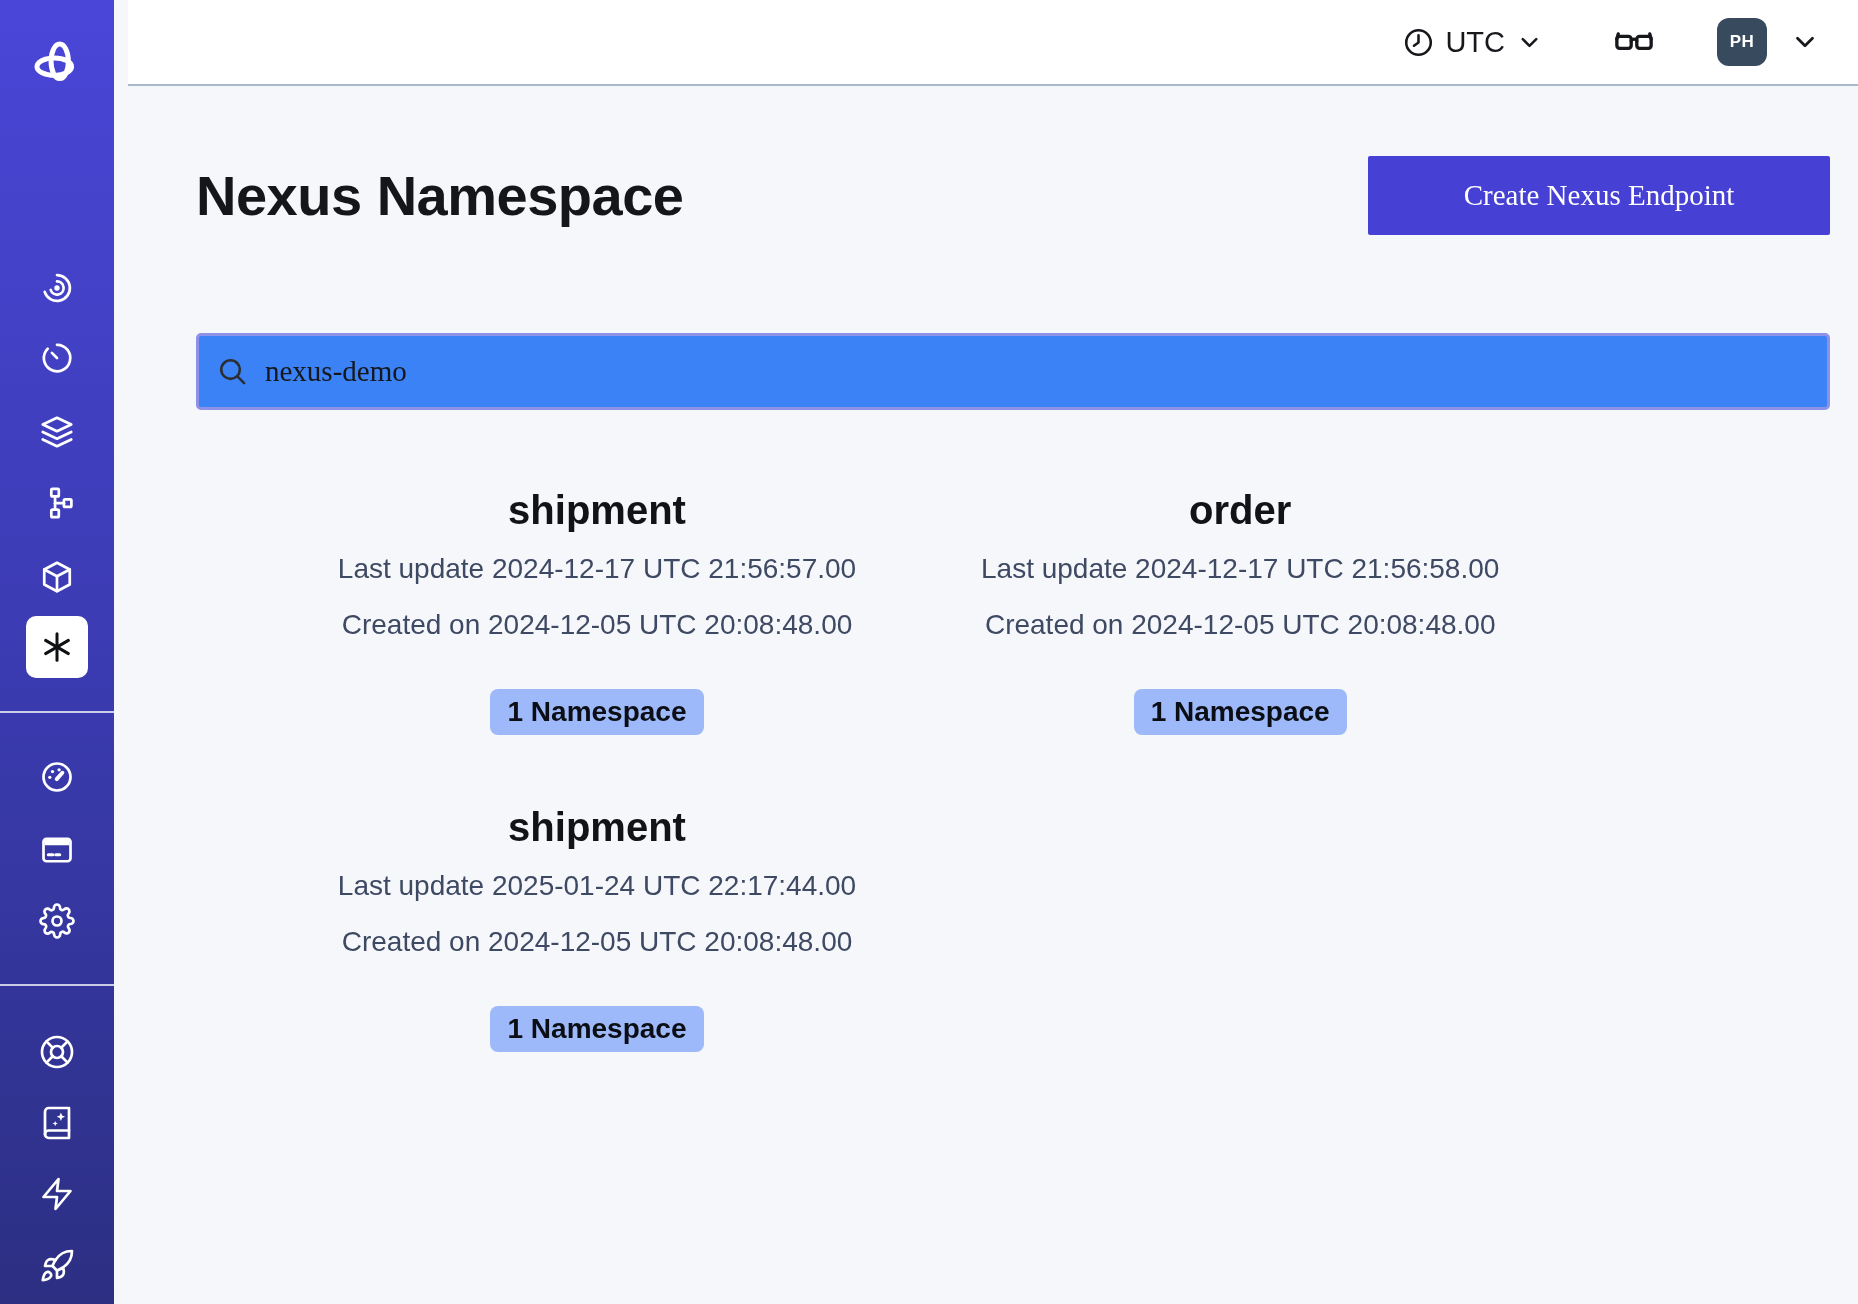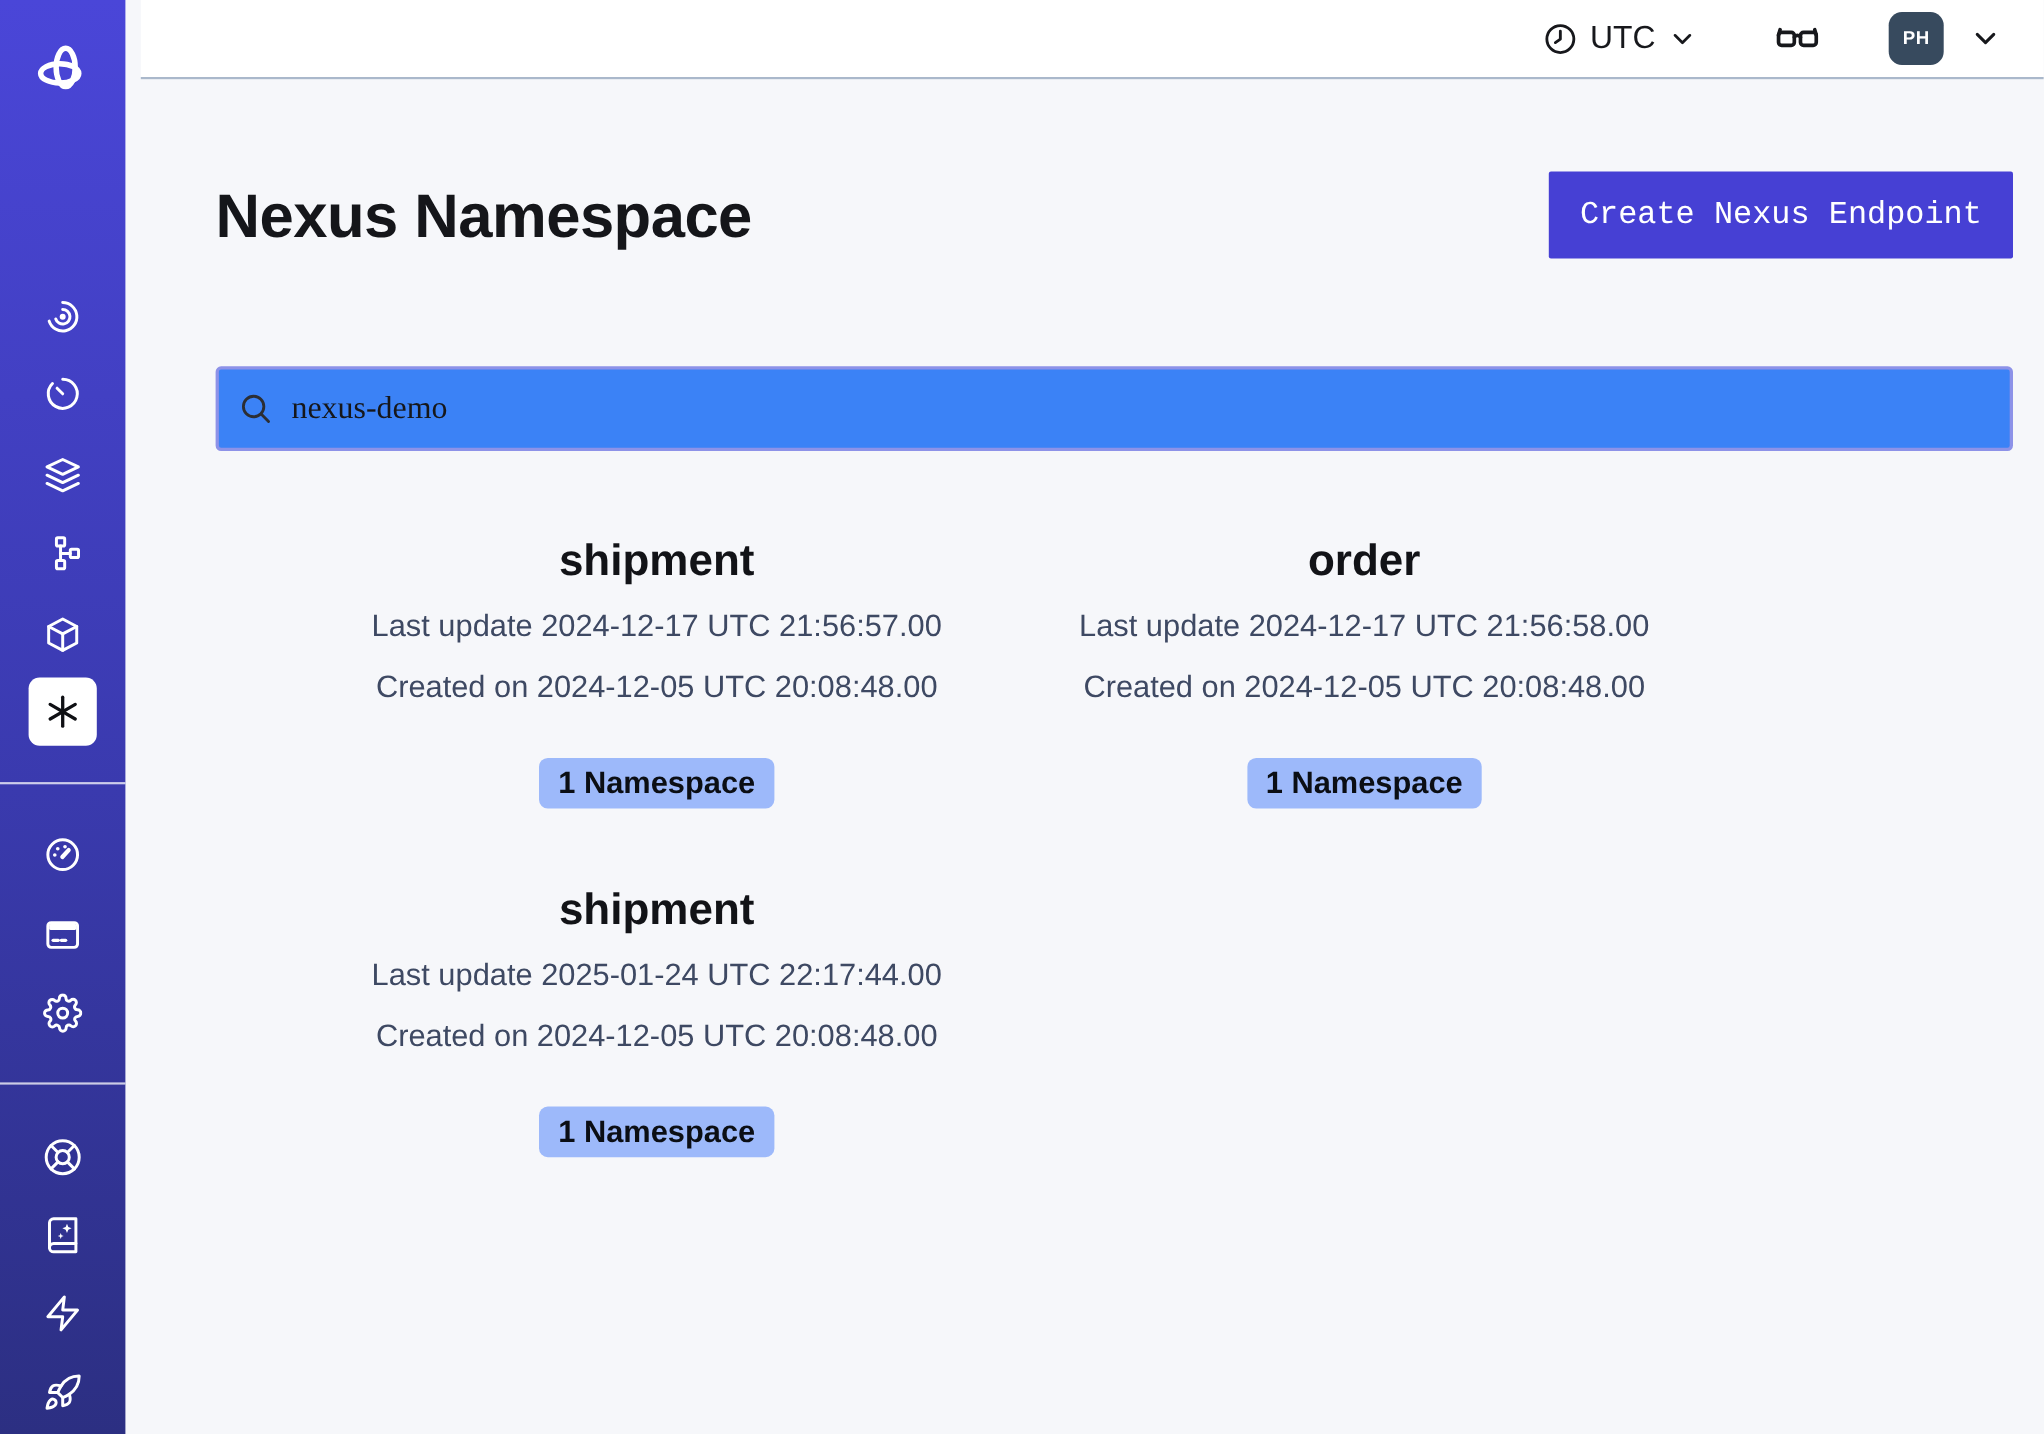--- a/index.html
+++ b/index.html
@@ -30,21 +30,21 @@
   .active-tile{
     position:absolute;left:26px;top:616px;width:62px;height:62px;
     background:#fff;border-radius:10px;border:none;cursor:pointer;
     display:flex;align-items:center;justify-content:center;color:#0f1014;padding:0;
   }
   .active-tile svg{width:36px;height:36px;stroke-width:2;}
   .sdivider{position:absolute;left:0;width:114px;height:2px;background:rgba(255,255,255,.75);}
 
   
   .header{
-    position:absolute;left:128px;right:0;top:0;height:72px;box-sizing:border-box;
+    position:absolute;left:128px;right:0;top:0;height:86px;box-sizing:border-box;
     background:#fff;border-bottom:2px solid var(--header-border,#aab8cb);
     display:flex;align-items:center;justify-content:flex-end;padding-right:38px;z-index:1;
   }
   .tz{display:flex;align-items:center;gap:11px;color:#17181c;cursor:pointer;background:none;border:none;padding:0;font-family:inherit;}
   .icon-clock{width:31px;height:31px;}
   .icon-clock svg{stroke-width:2;}
   .tz-label{font-size:29px;color:#17181c;}
   .chev{width:27px;height:27px;color:#17181c;}
   .chev svg{stroke-width:2.2;}
   .glasses-btn{margin-left:70px;width:42px;height:42px;color:#17181c;cursor:pointer;background:none;border:none;padding:0;}
@@ -56,23 +56,23 @@
     font-size:17px;font-weight:600;letter-spacing:.5px;
   }
   .user .chev{width:30px;height:30px;}
 
   
   .main{position:absolute;left:114px;top:86px;right:0;bottom:0;box-sizing:border-box;
         padding:70px 28px 0 82px;}
   .title-row{display:flex;align-items:center;justify-content:space-between;}
   h1{margin:0;font-size:56px;font-weight:700;color:#15161a;letter-spacing:-.5px;}
   .create-btn{
-    width:422px;height:79px;background:var(--accent,#4640d4);color:#fff;
+    width:462px;height:79px;background:var(--accent,#4640d4);color:#fff;
     font-size:29px;font-weight:500;border:none;border-radius:2px;cursor:pointer;
-    font-family:Liberation Mono, monospace;
+    font-family:Liberation Serif, serif;
   }
   .search-wrap{position:relative;margin-top:98px;}
   .search-input{
     width:100%;height:77px;box-sizing:border-box;background:#3b82f6;
     border:3px solid var(--search-border,#8d92e8);border-radius:5px;
     padding:0 24px 0 66px;font-size:29px;color:#16171a;font-family:Liberation Serif, serif;outline:none;
   }
   .search-icon{position:absolute;left:21px;top:23px;width:31px;height:31px;color:#2c2e33;pointer-events:none;}
   .search-icon svg{stroke-width:2;}
 

